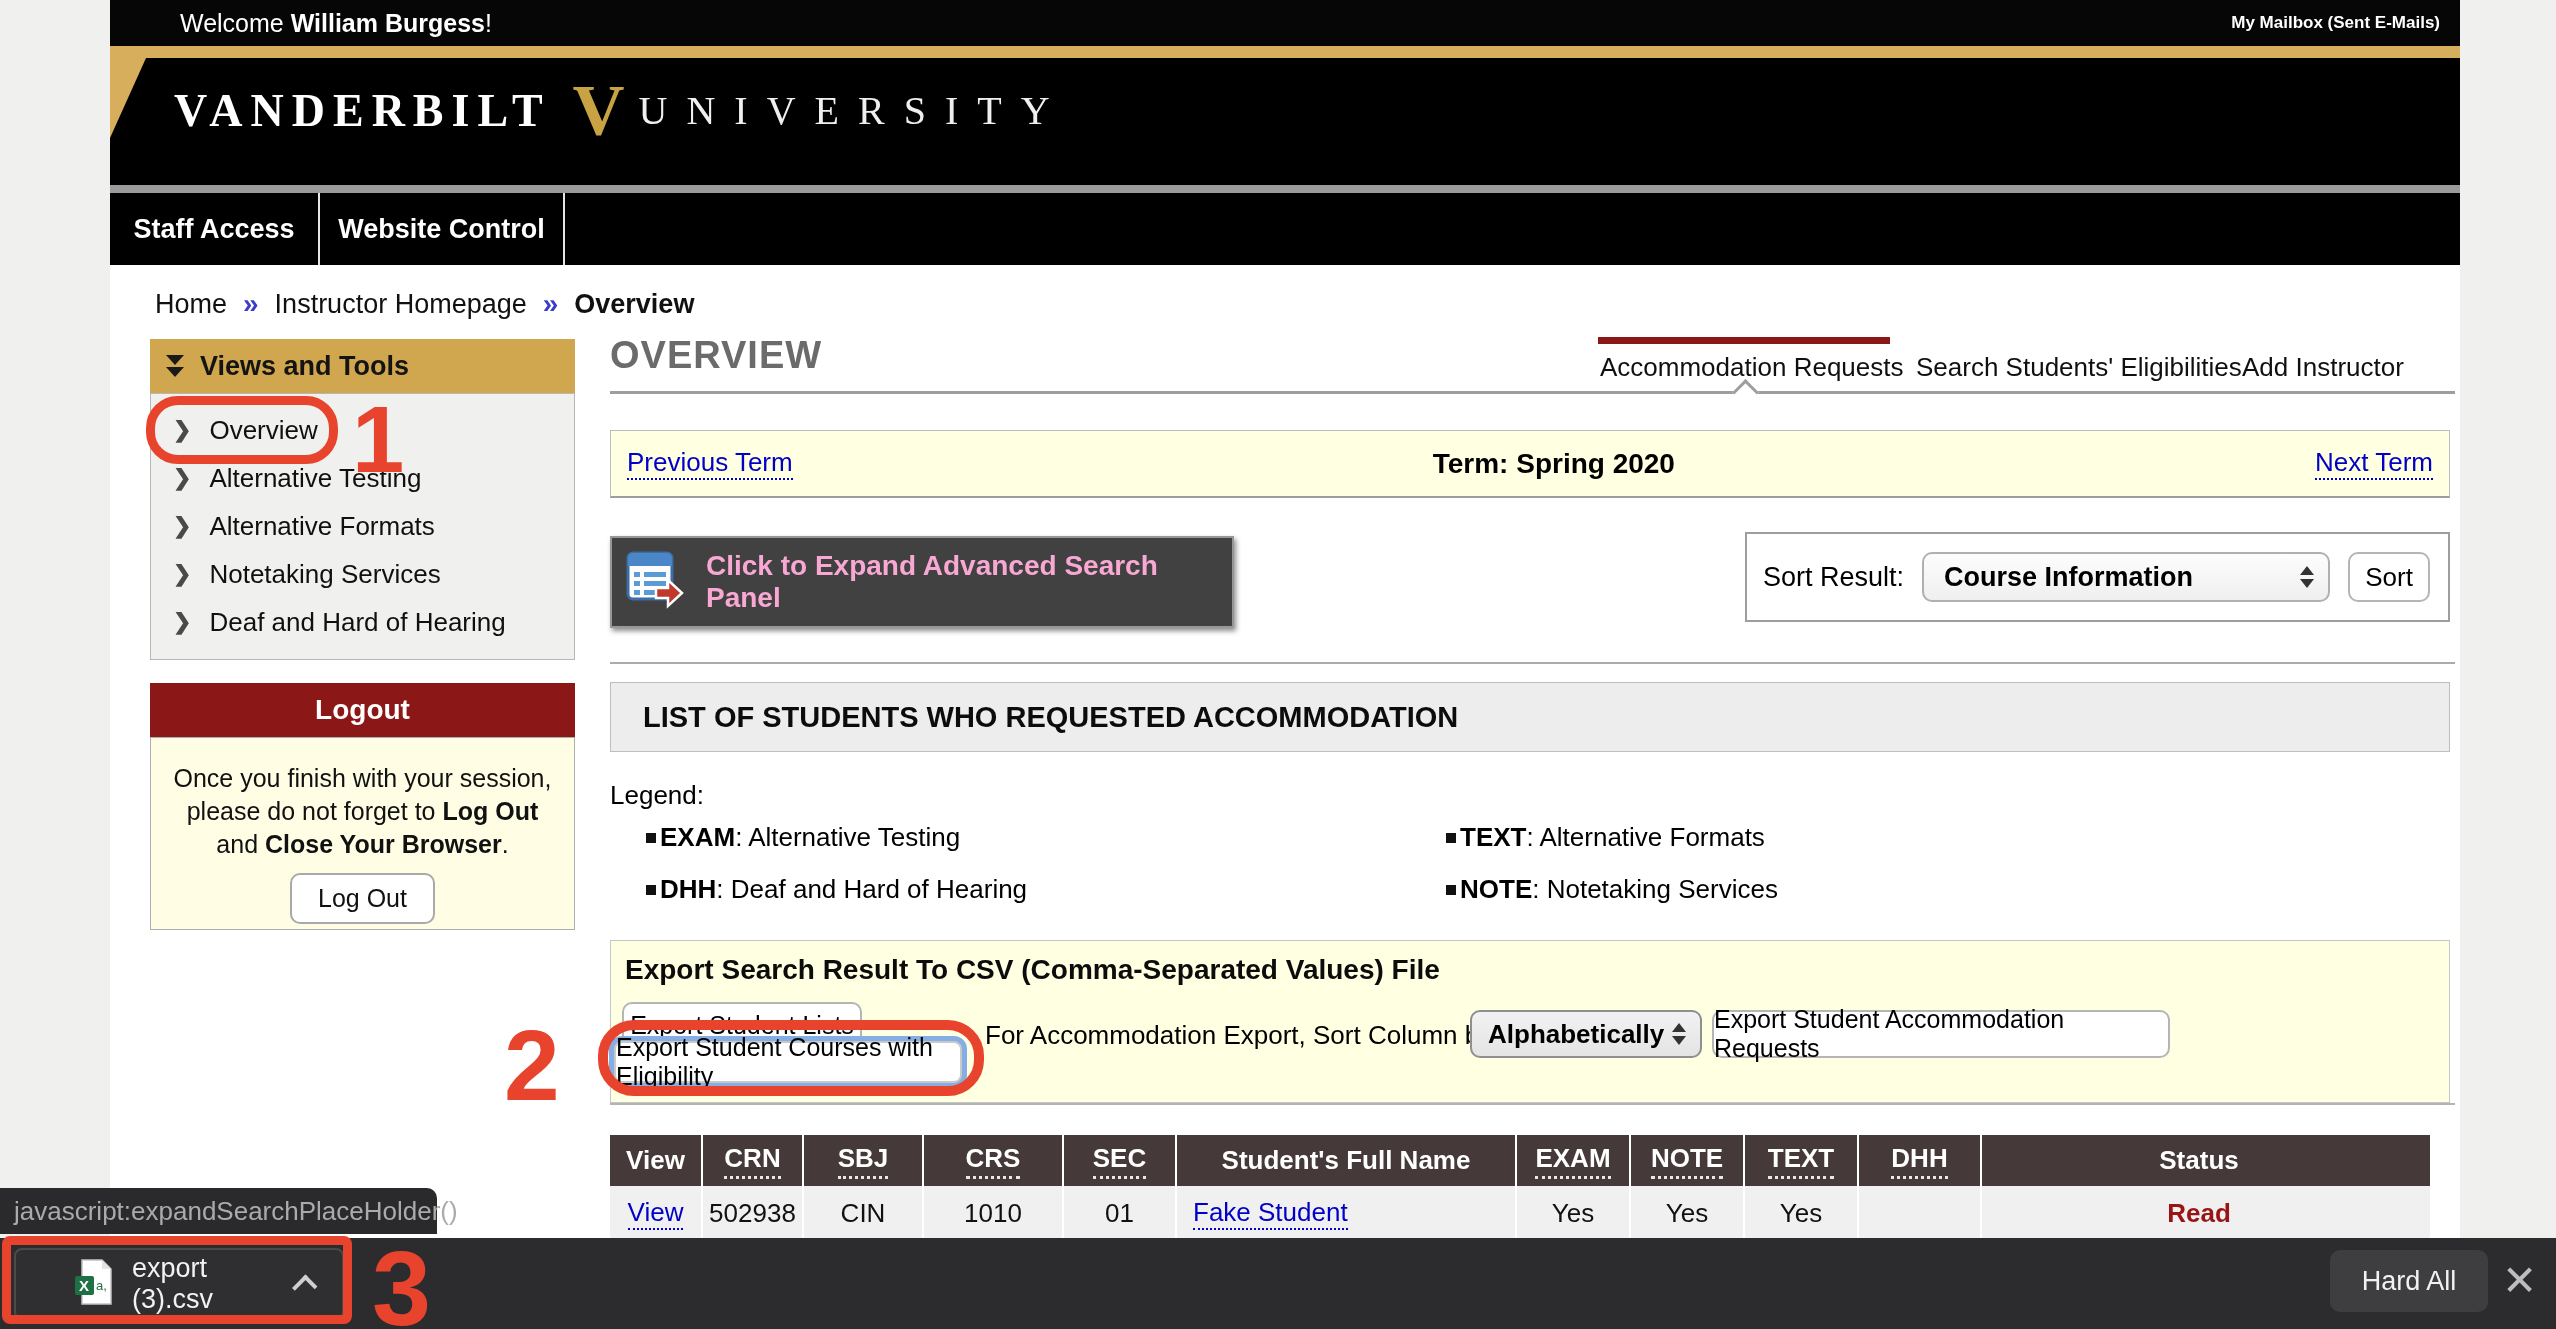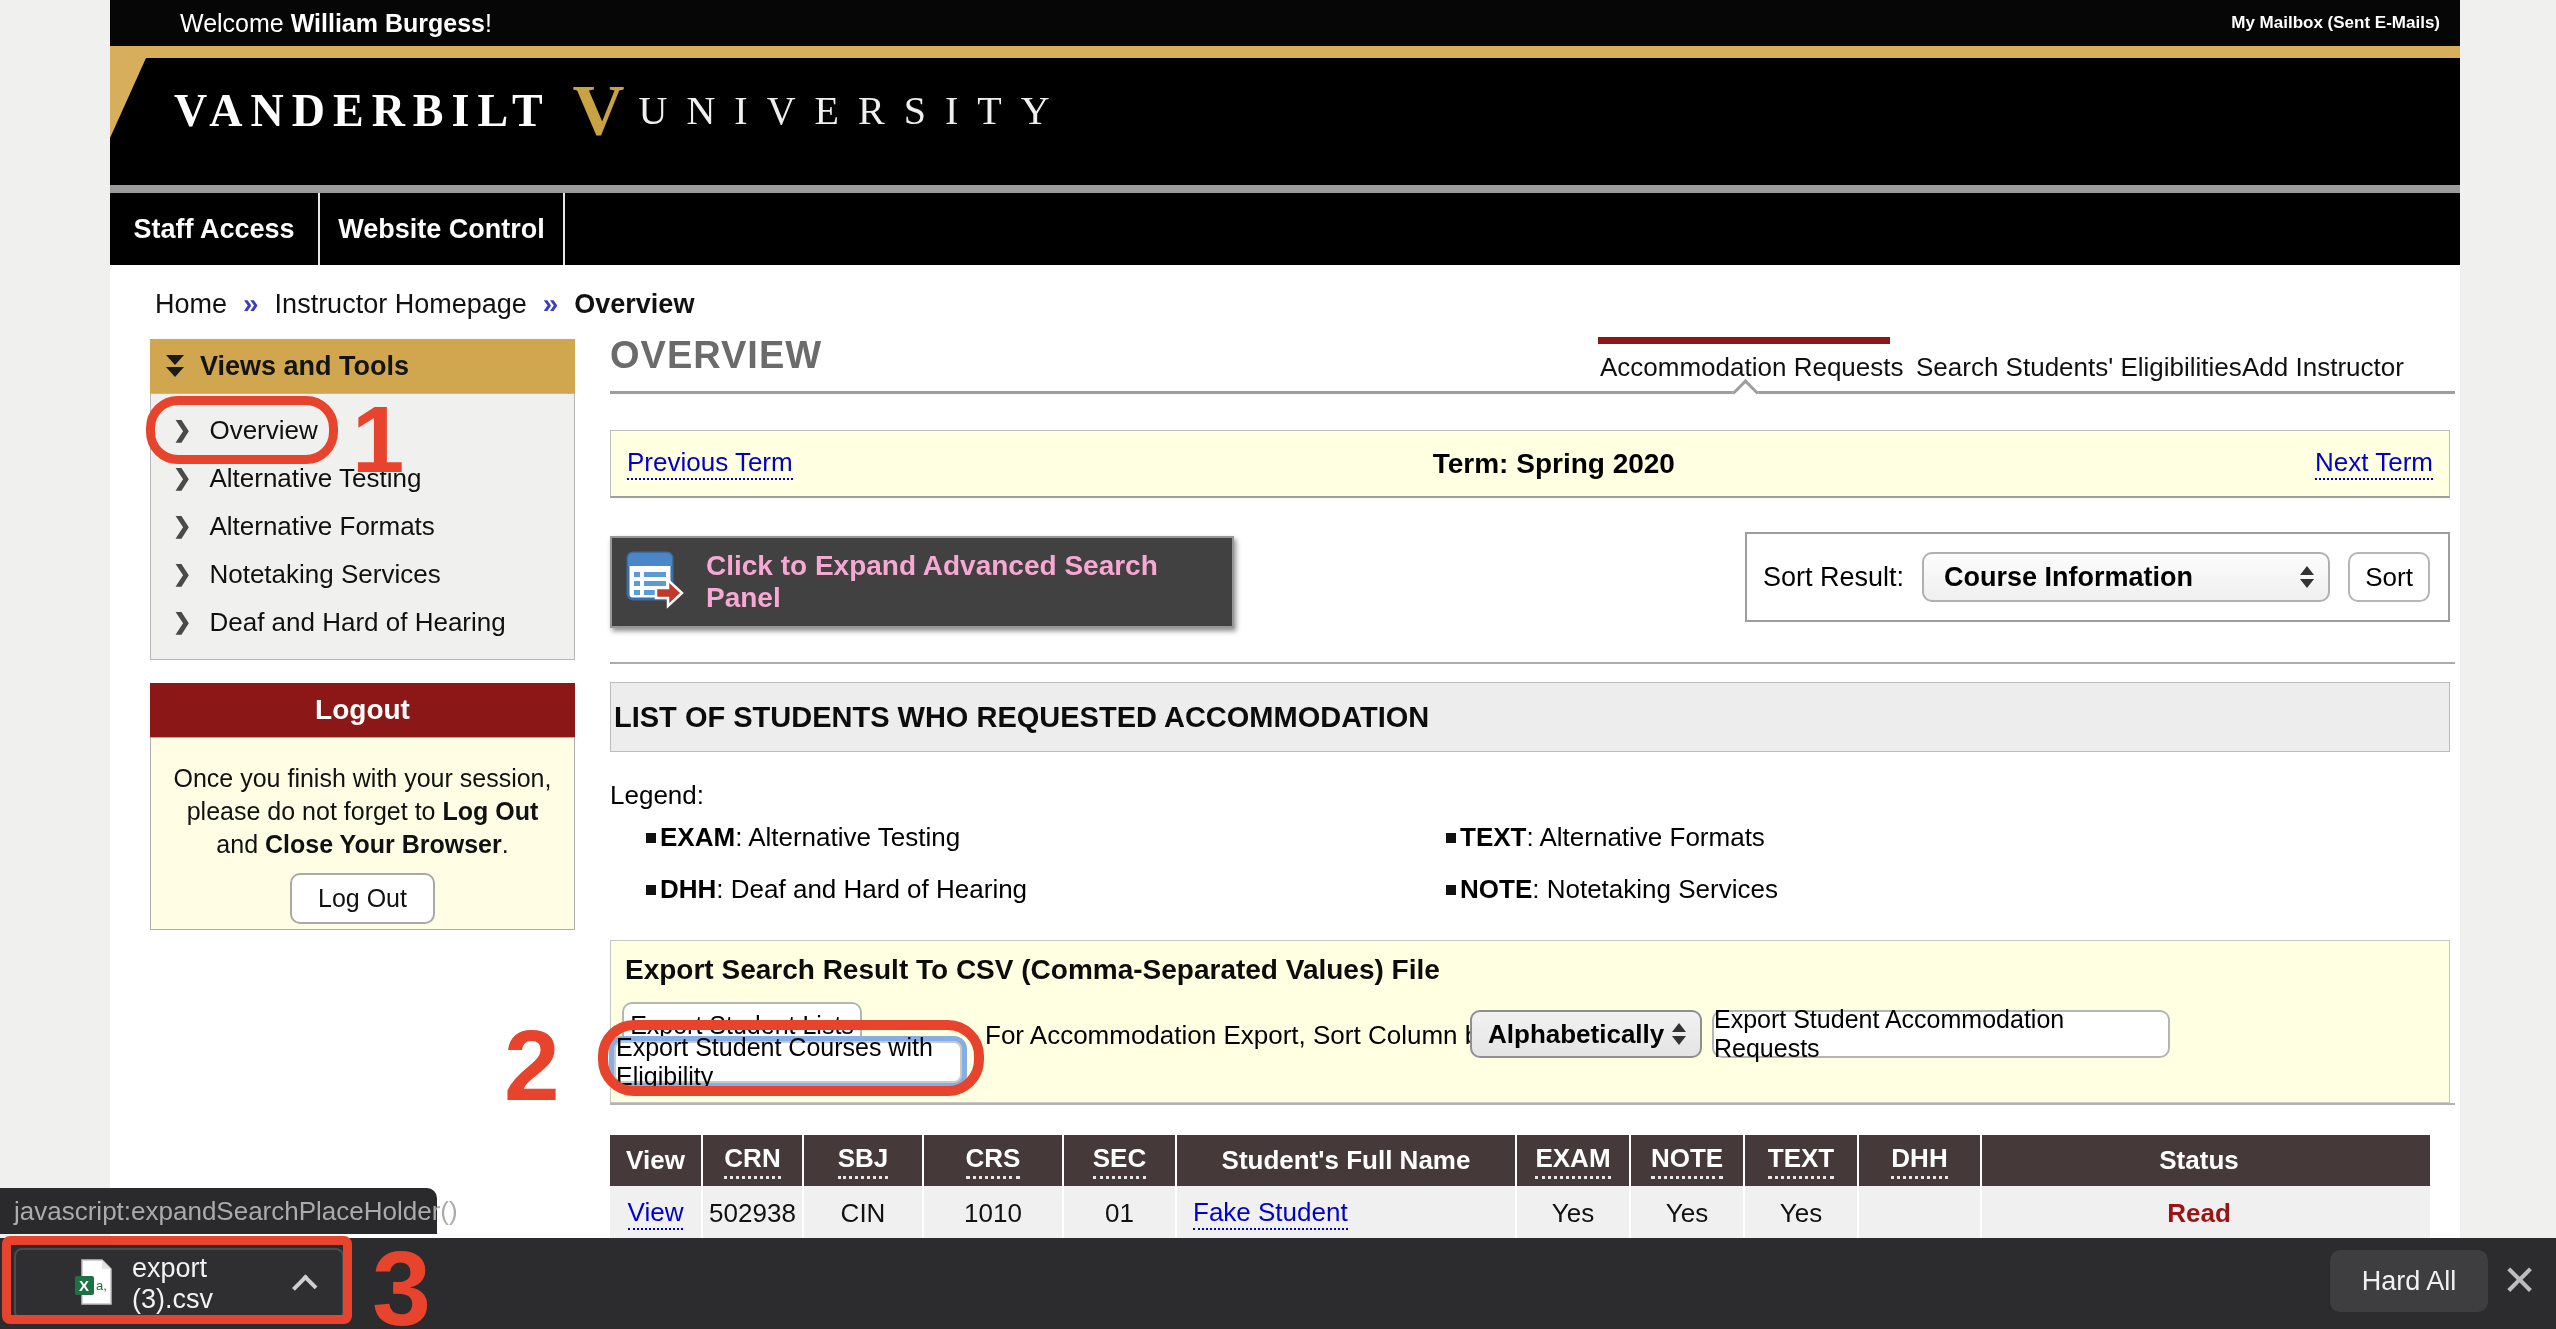--- a/index.html
+++ b/index.html
@@ -84,21 +84,21 @@
   .stepper i{width:0;height:0;border-left:7px solid transparent;border-right:7px solid transparent;}
   .stepper .up{border-bottom:9px solid #333;}
   .stepper .dn{border-top:9px solid #333;}
   #sort-select{width:408px;}
   .white-btn{background:#fff;border:2px solid #b5b5b5;border-radius:10px;display:flex;align-items:center;justify-content:center;font-size:26px;cursor:pointer;box-sizing:border-box;}
   #sort-btn{width:82px;height:50px;}
 
   #hr2{left:610px;top:662px;width:1845px;height:2px;background:#ababab;}
 
   
-  #listheader{left:610px;top:682px;width:1840px;height:70px;background:#ededed;border:1px solid #bdbdbd;box-sizing:border-box;display:flex;align-items:center;padding-left:3px;font-size:29px;font-weight:bold;color:#0c0c0c;}
+  #listheader{left:610px;top:682px;width:1840px;height:70px;background:#ededed;border:1px solid #bdbdbd;box-sizing:border-box;display:flex;align-items:center;padding-left:32px;font-size:29px;font-weight:bold;color:#0c0c0c;}
 
   
   #legend-title{left:610px;top:780px;font-size:26px;}
   .bullet{width:10px;height:10px;background:#111;}
   .legend-item{display:flex;align-items:center;gap:4px;font-size:26px;}
   #lg-exam{left:646px;top:822px;} #lg-text{left:1446px;top:822px;}
   #lg-dhh{left:646px;top:874px;}  #lg-note{left:1446px;top:874px;}
 
   
   #exportbox{left:610px;top:940px;width:1840px;height:163px;background:#ffffe1;border:1px solid #c6c6c6;box-sizing:border-box;}

